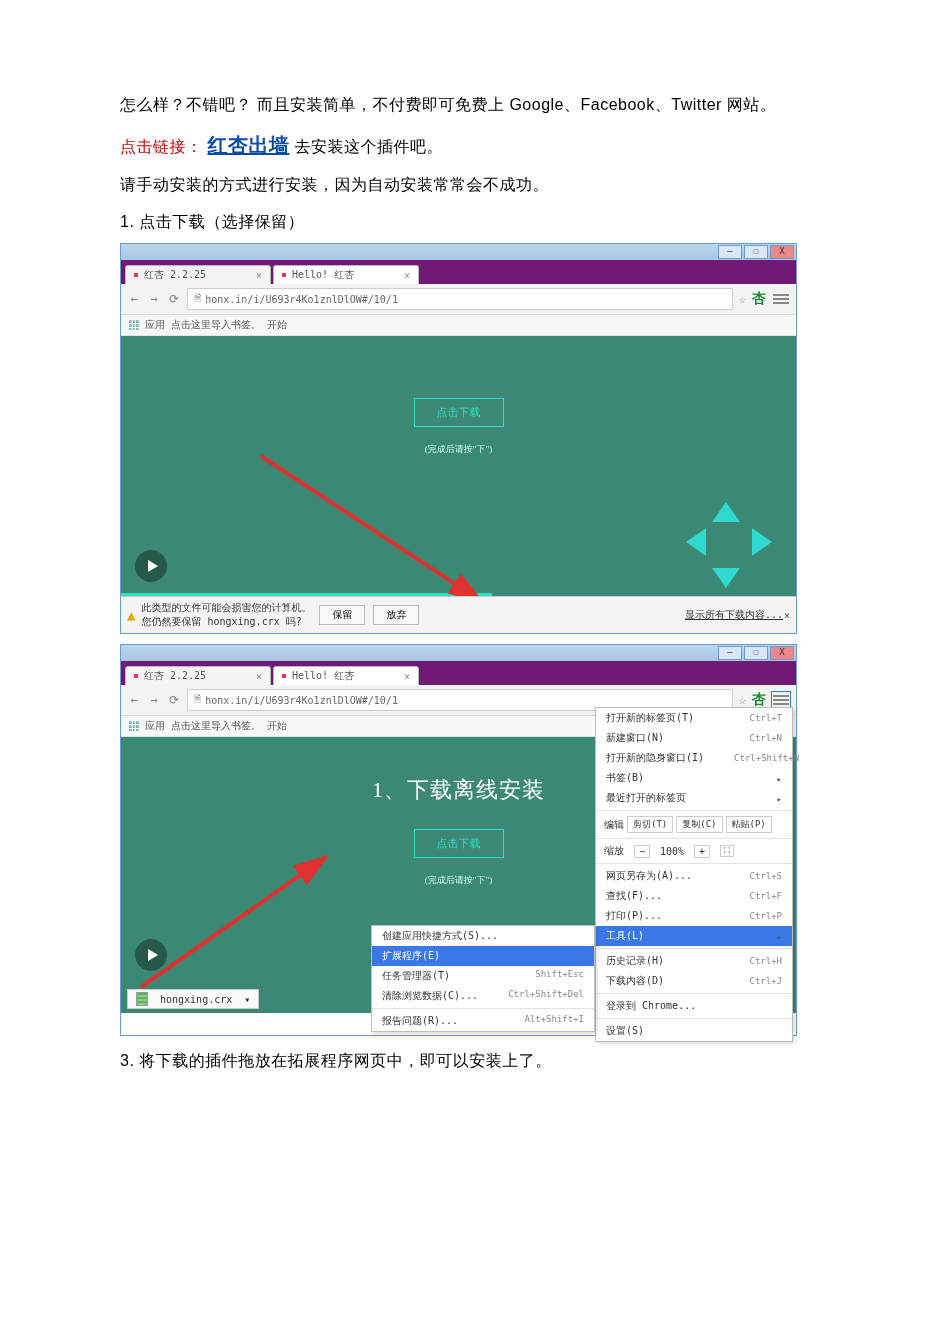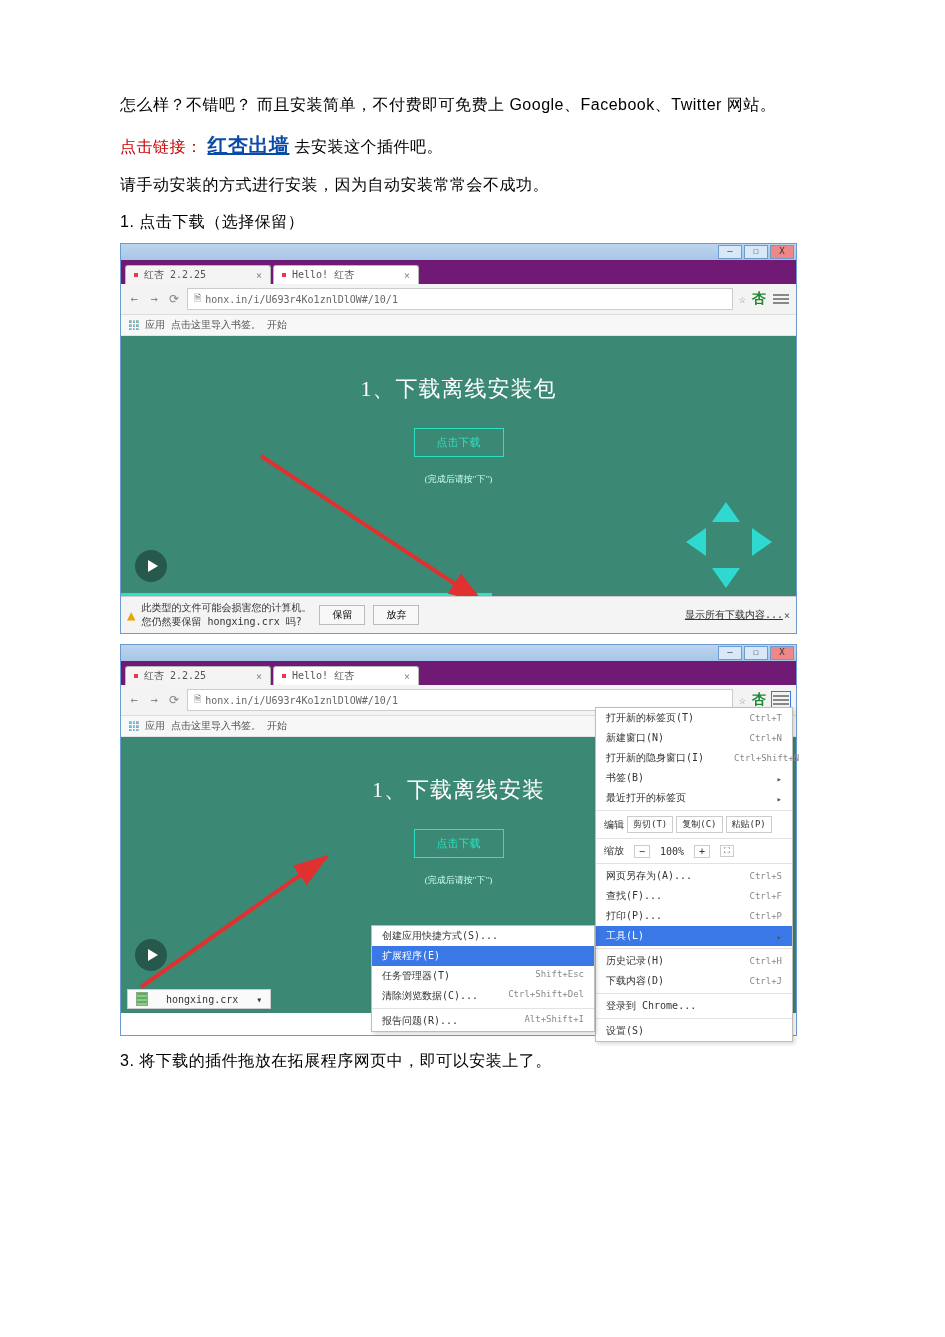--- a/index.html
+++ b/index.html
@@ -87,21 +87,21 @@
   .menu .full { border: 1px solid #ccc; padding: 0 3px; font-size: 8px; }
   .menu .hl { background: #3b78e7; color: #fff; }
 
   
   .submenu { position: absolute; right: 201px; top: 280px; width: 222px; background: #fff; border: 1px solid #bdbdbd; box-shadow: 2px 2px 4px rgba(0,0,0,.15); font-size: 10px; }
   .submenu .row { display: flex; justify-content: space-between; padding: 3px 10px; white-space: nowrap; }
   .submenu .row.hl { background: #3b78e7; color: #fff; }
   .submenu .sep { border-top: 1px solid #e2e2e2; margin: 2px 0; }
   .submenu .kb { color: #888; font-size: 9px; }
 
-  .dlchip { display: inline-flex; align-items: center; gap: 18px; border: 1px solid #ccc; background: #fafafa; padding: 2px 8px; font-size: 10px; }
+  .dlchip { display: inline-flex; align-items: center; gap: 12px; border: 1px solid #ccc; background: #fafafa; padding: 2px 8px; font-size: 10px; }
   .dlchip .pg { width: 10px; height: 12px; background: repeating-linear-gradient(#6a6 0 2px,#8c8 2px 4px); border: 1px solid #8a8; }
 </style>
 </head>
 <body>
 
 <div class="page">
 
   <p class="para">怎么样？不错吧？  而且安装简单，不付费即可免费上 Google、Facebook、Twitter 网站。</p>
 
   <p class="para">
@@ -158,21 +158,20 @@
           <i></i>
           <i></i>
           <i></i>
         </span>
       <span>应用</span>
       <span>点击这里导入书签。</span>
       <span>开始</span>
     </div>
     <div class="viewport">
       <div class="vp-center">
-        <div class="vp-title">1、下载离线安装包</div>
         <div class="vp-btn">点击下载</div>
         <div class="vp-hint">(完成后请按"下")</div>
       </div>
       <div class="playcircle"></div>
       <div class="navtri tri-up"></div>
       <div class="navtri tri-left"></div>
       <div class="navtri tri-right"></div>
       <div class="navtri tri-down"></div>
       <div class="progress"></div>
       <svg class="redarrow" style="left:130px;top:110px;" width="250" height="170">

